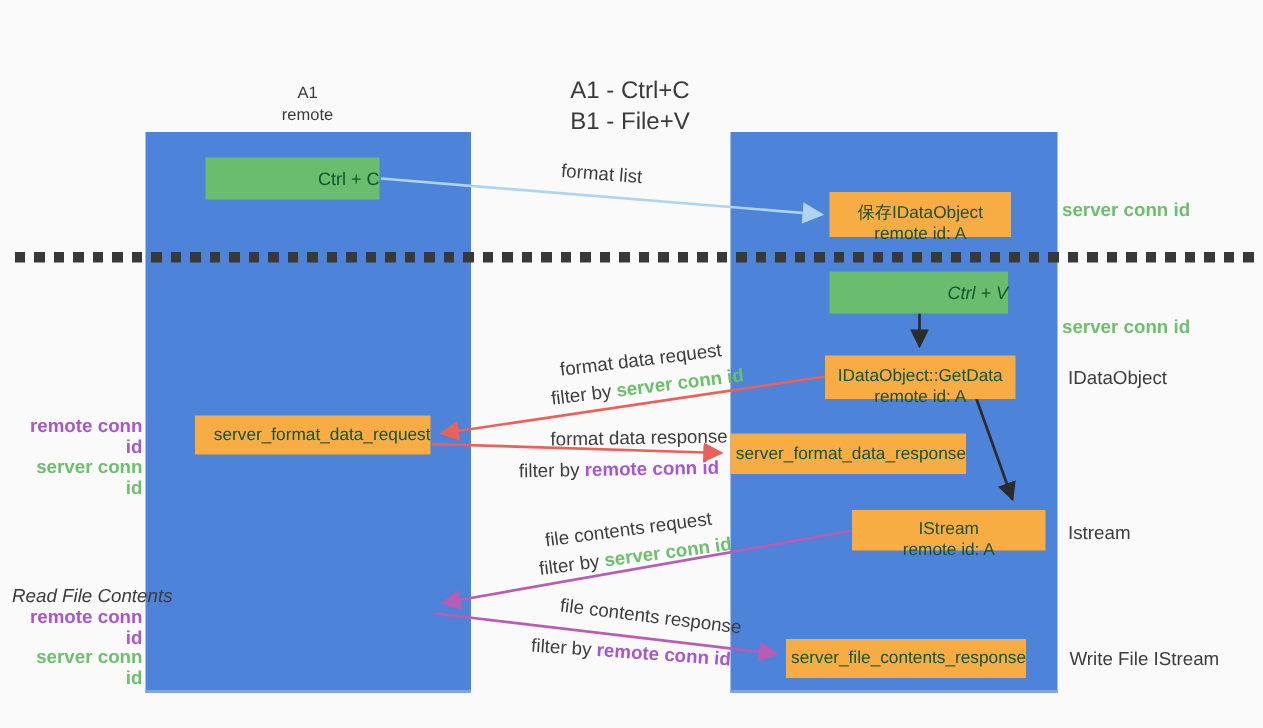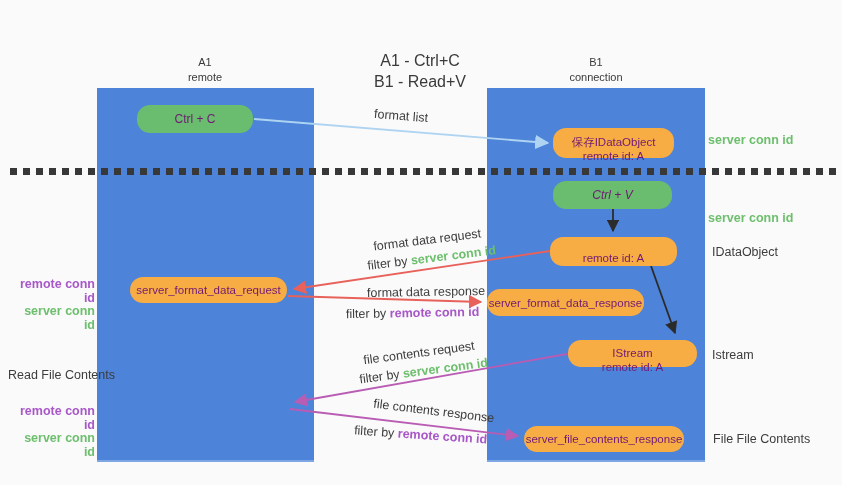--- a/index.html
+++ b/index.html
@@ -20,52 +20,48 @@
   }
   .lifeline{
     top:88px; height:372px; background:#4d83d8;
     border-bottom:2px solid #7da6e4;
   }
   .dotline{
     left:10px; top:168px; width:832px; height:7px;
     background:repeating-linear-gradient(90deg,#383838 0 7px,transparent 7px 13px);
   }
   .node{
-    display:flex; align-items:center; justify-content:center;
-    text-align:center; color:#701a75; box-sizing:border-box;border-radius:13px;
+    display:flex; align-items:center; justify-content:flex-end;
+    text-align:center; color:#14532d; box-sizing:border-box;
   }
   .node.green{background:#6abd6e; font-size:12px;}
   .node.orange{background:#f8ac44; font-size:11.5px; line-height:14px;}
   .node .inner{width:100%;margin-top:12px;}
   .flow-label{
     white-space:nowrap; font-size:12.5px; color:#3d3d3d;
   }
   .tx-green{color:#6dbf6d; font-weight:bold;}
   .tx-purple{color:#a857c8; font-weight:bold;}
   .side-note{white-space:nowrap; font-size:12.5px;}
   .side-block{text-align:right; font-size:12.5px; line-height:13.5px;}
   svg.arrows{left:0; top:0; pointer-events:none;}
 </style>
 </head>
 <body>
 
 <div class="stage">
 
   <div class="abs title">
     <div>A1 - Ctrl+C</div>
-    <div>B1 - Read+V</div>
+    <div>B1 - File+V</div>
   </div>
 
   <div class="abs col-header" style="left:105px;">
     <div>A1</div>
     <div>remote</div>
-  </div>
-  <div class="abs col-header" style="left:496px;">
-    <div>B1</div>
-    <div>connection</div>
   </div>
 
   <div class="abs lifeline" style="left:97px; width:217px;"></div>
   <div class="abs lifeline" style="left:487px; width:218px;"></div>
 
   <div class="abs dotline"></div>
 
   <svg class="abs arrows" width="842" height="485" viewBox="0 0 842 485">
     <defs>
       <marker id="m-blue" viewBox="0 0 10 10" refX="9" refY="5" markerWidth="8" markerHeight="8" orient="auto">
@@ -100,20 +96,21 @@
       <div>remote id: A</div>
     </div>
   </div>
 
   <div class="abs node green" style="left:553px; top:181px; width:119px; height:28px;font-style:italic;">
     <span>Ctrl + V</span>
   </div>
 
   <div class="abs node orange" style="left:550px; top:237px; width:127px; height:29px;">
     <div class="inner">
+      <div>IDataObject::GetData</div>
       <div>remote id: A</div>
     </div>
   </div>
 
   <div class="abs node orange" style="left:130px; top:277px; width:157px; height:26px;">
     <span>server_format_data_request</span>
   </div>
 
   <div class="abs node orange" style="left:487px; top:289px; width:157px; height:27px;">
     <span>server_format_data_response</span>
@@ -154,26 +151,26 @@
   <div class="abs flow-label" style="left:373px; top:404px; transform:rotate(7deg);">file contents response</div>
   <div class="abs flow-label" style="left:354px; top:428px; transform:rotate(4deg);">
     <span>filter by</span>
     <span class="tx-purple">remote conn id</span>
   </div>
 
   <div class="abs side-note tx-green" style="left:708px; top:133px;">server conn id</div>
   <div class="abs side-note tx-green" style="left:708px; top:211px;">server conn id</div>
   <div class="abs side-note" style="left:712px; top:245px;">IDataObject</div>
   <div class="abs side-note" style="left:712px; top:348px;">Istream</div>
-  <div class="abs side-note" style="left:713px; top:432px;">File File Contents</div>
+  <div class="abs side-note" style="left:713px; top:432px;">Write File IStream</div>
 
   <div class="abs side-block" style="left:10px; top:278px; width:85px;">
     <div class="tx-purple">remote conn id</div>
     <div class="tx-green">server conn id</div>
   </div>
 
-  <div class="abs side-note" style="left:8px; top:368px;">Read File Contents</div>
+  <div class="abs side-note" style="left:8px; top:390px;font-style:italic;">Read File Contents</div>
   <div class="abs side-block" style="left:10px; top:405px; width:85px;">
     <div class="tx-purple">remote conn id</div>
     <div class="tx-green">server conn id</div>
   </div>
 
 </div>
 
 </body></html>

